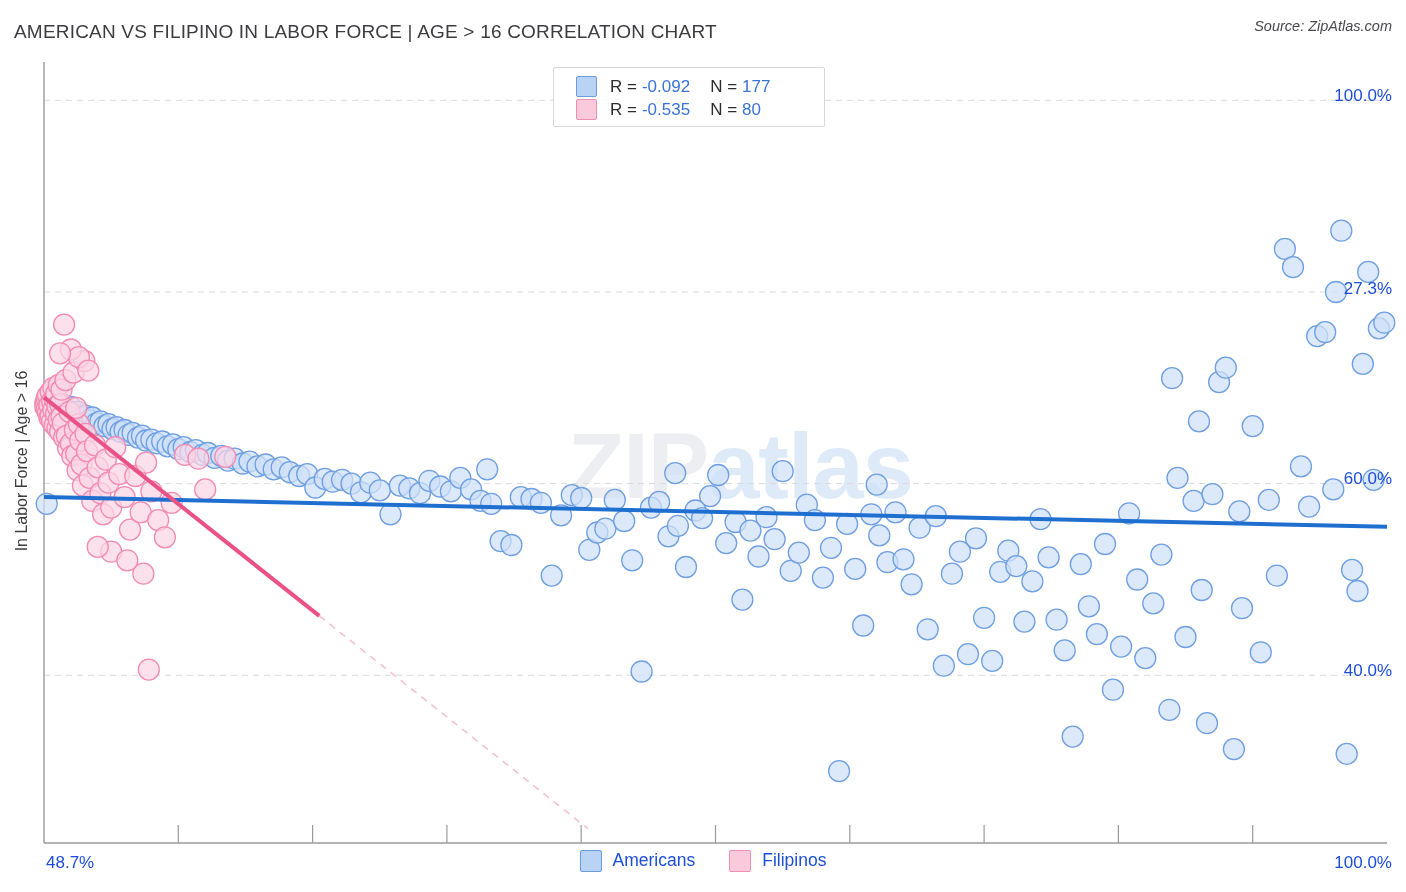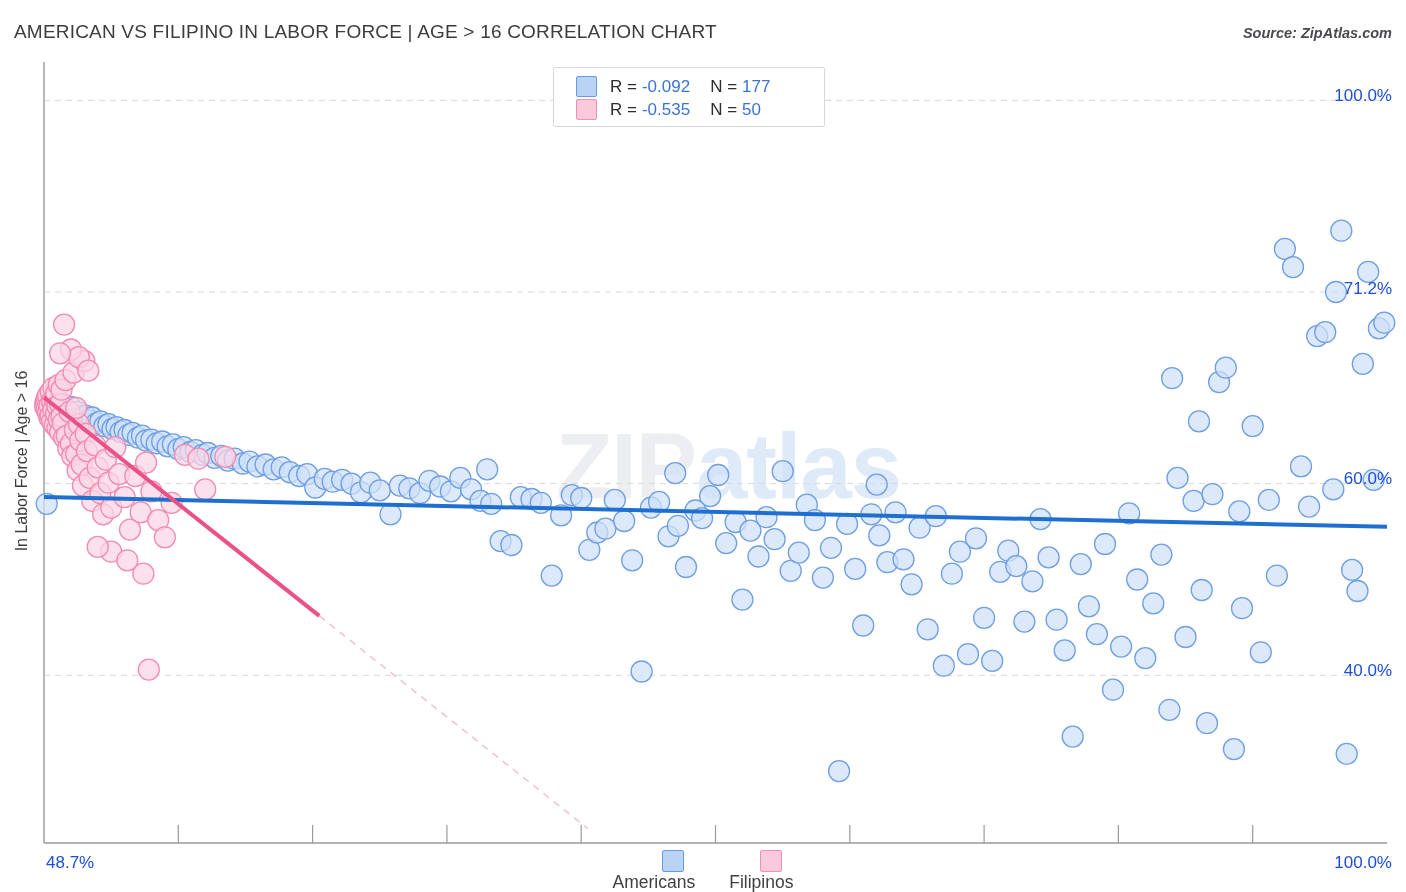--- a/index.html
+++ b/index.html
@@ -25,25 +25,25 @@
     top: 21px;
     font-size: 19px;
     letter-spacing: 0.2px;
     color: #3c3c40;
     font-weight: 400;
     white-space: nowrap;
   }
   .source {
     position: absolute;
     right: 14px;
-    top: 25px;
+    top: 18px;
     font-size: 14.5px;
     font-style: italic;
     color: #4a4a4e;
-    font-weight: 700;
+    font-weight: 400;
     white-space: nowrap;
   }
   .ylabel {
     position: absolute;
     left: -108px;
     top: 452px;
     width: 260px;
     text-align: center;
     transform: rotate(-90deg);
     font-size: 16px;
@@ -107,29 +107,28 @@
     left: 0;
     right: 0;
     top: 850px;
     display: flex;
     justify-content: center;
     align-items: center;
     gap: 34px;
   }
   .legend-item {
     display: flex;
-    align-items: flex-end;
+    align-items: flex-start;
     font-size: 17.5px;
-    color: #404040;
-    flex-direction: column;
+    color: #1d4ed8;
   }
   .legend-item .swatch { margin-right: 11px; width: 20px; height: 20px; }
   .watermark {
     position: absolute;
-    left: 556px;
+    left: 568px;
     top: 414px;
     font-size: 92px;
     font-weight: 700;
     letter-spacing: -1px;
     user-select: none;
     pointer-events: none;
   }
   .wm-zip { color: #eceef1; }
   .wm-atlas { color: #dfeaf9; }
 </style>
@@ -431,41 +430,41 @@
         <circle cx="225.3" cy="456.8" r="10.5" fill="#fbd6e4" fill-opacity="0.72" stroke="#f28bb2" stroke-width="1.3"></circle>
         <circle cx="127.3" cy="560.3" r="10.5" fill="#fbd6e4" fill-opacity="0.72" stroke="#f28bb2" stroke-width="1.3"></circle>
         <circle cx="171.6" cy="502.8" r="10.5" fill="#fbd6e4" fill-opacity="0.72" stroke="#f28bb2" stroke-width="1.3"></circle>
       </g>
       <line x1="319.3" y1="615.9" x2="587.9" y2="828.6" stroke="#f5c0d2" stroke-width="1.6" stroke-dasharray="7,6"></line>
       <line x1="44.0" y1="497.1" x2="1387.0" y2="526.8" stroke="#1f6fd0" stroke-width="4" stroke-linecap="butt"></line>
       <line x1="44.0" y1="397.4" x2="319.3" y2="615.9" stroke="#ea5286" stroke-width="4" stroke-linecap="butt"></line>
     </svg>
 
   <div class="tick-label ytick" id="yt100" style="top:86px">100.0%</div>
-  <div class="tick-label ytick" id="yt80" style="top:279px">71.2%</div>
+  <div class="tick-label ytick" id="yt80" style="top:279px">27.3%</div>
   <div class="tick-label ytick" id="yt60" style="top:469px">60.0%</div>
   <div class="tick-label ytick" id="yt40" style="top:661px">40.0%</div>
 
   <div class="tick-label xtick-left">48.7%</div>
   <div class="tick-label xtick-right">100.0%</div>
 
   <div class="statbox">
     <div class="statrow">
       <span class="swatch sw-blue"></span>
       <span class="stat-r-label">R =</span>
       <span class="stat-val">-0.092</span>
       <span class="stat-n-label">N =</span>
       <span class="stat-n">177</span>
     </div>
     <div class="statrow">
       <span class="swatch sw-pink"></span>
       <span class="stat-r-label">R =</span>
       <span class="stat-val">-0.535</span>
       <span class="stat-n-label">N =</span>
-      <span class="stat-n">50</span>
+      <span class="stat-n">80</span>
     </div>
   </div>
 
   <div class="legend">
     <div class="legend-item">
       <span class="swatch sw-blue"></span>
       <span>Americans</span>
     </div>
     <div class="legend-item">
       <span class="swatch sw-pink"></span>

